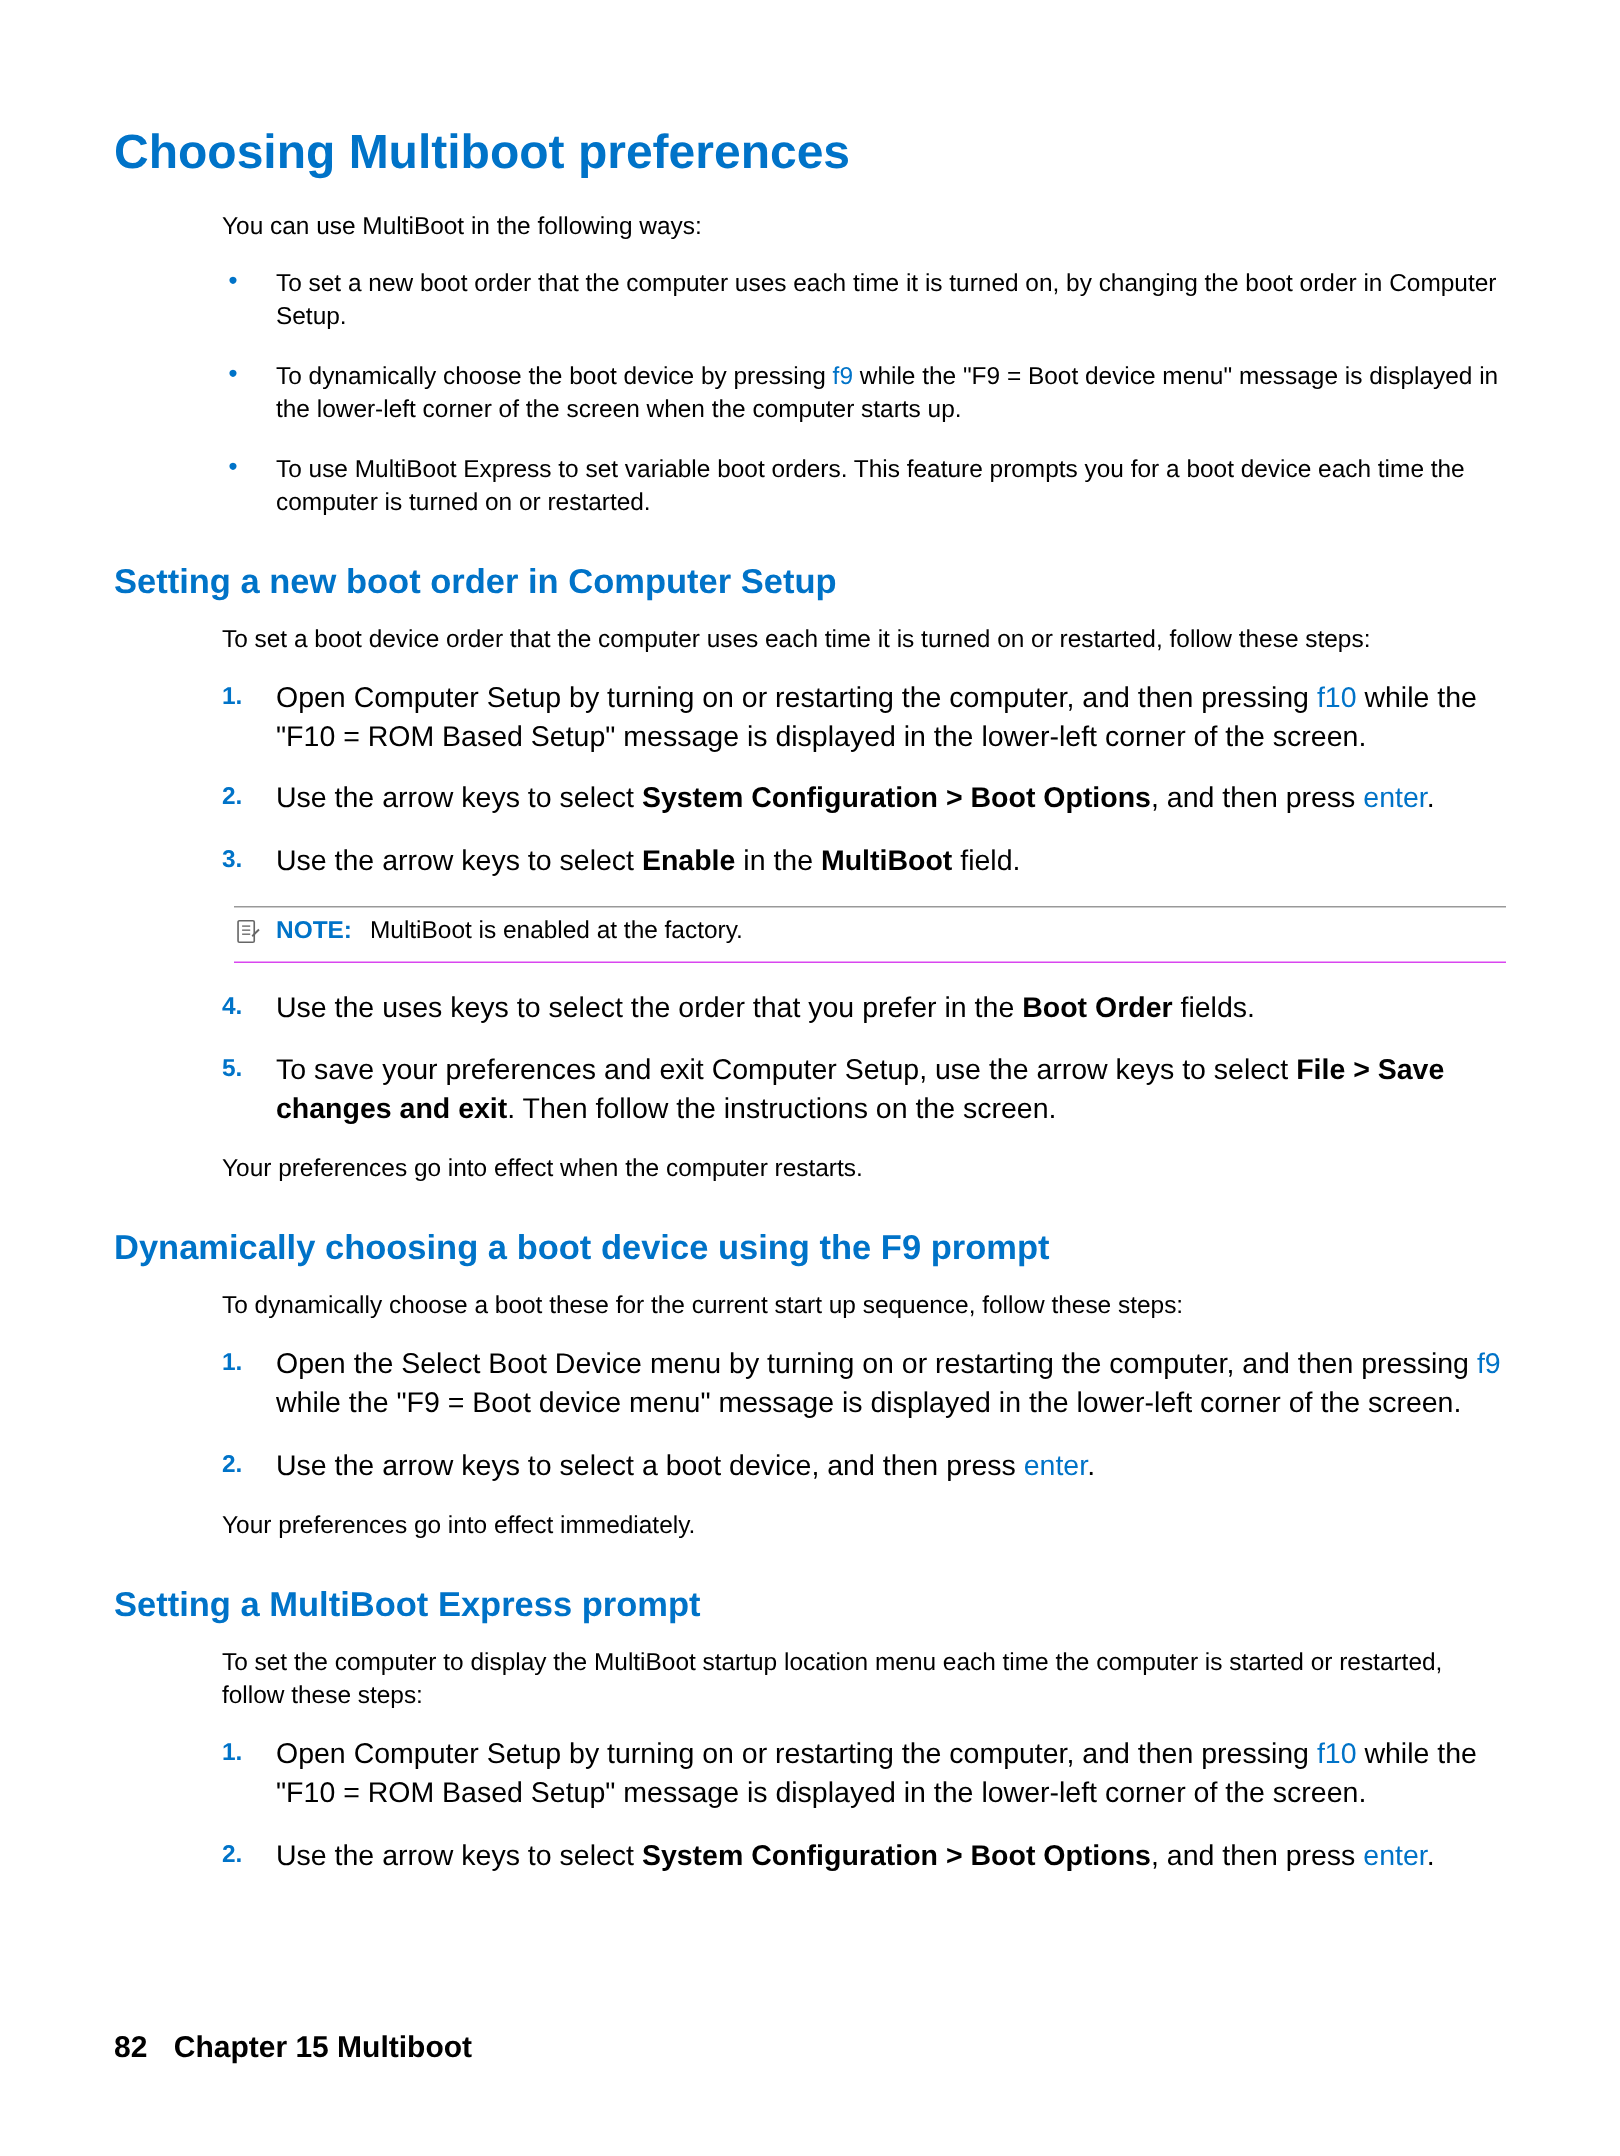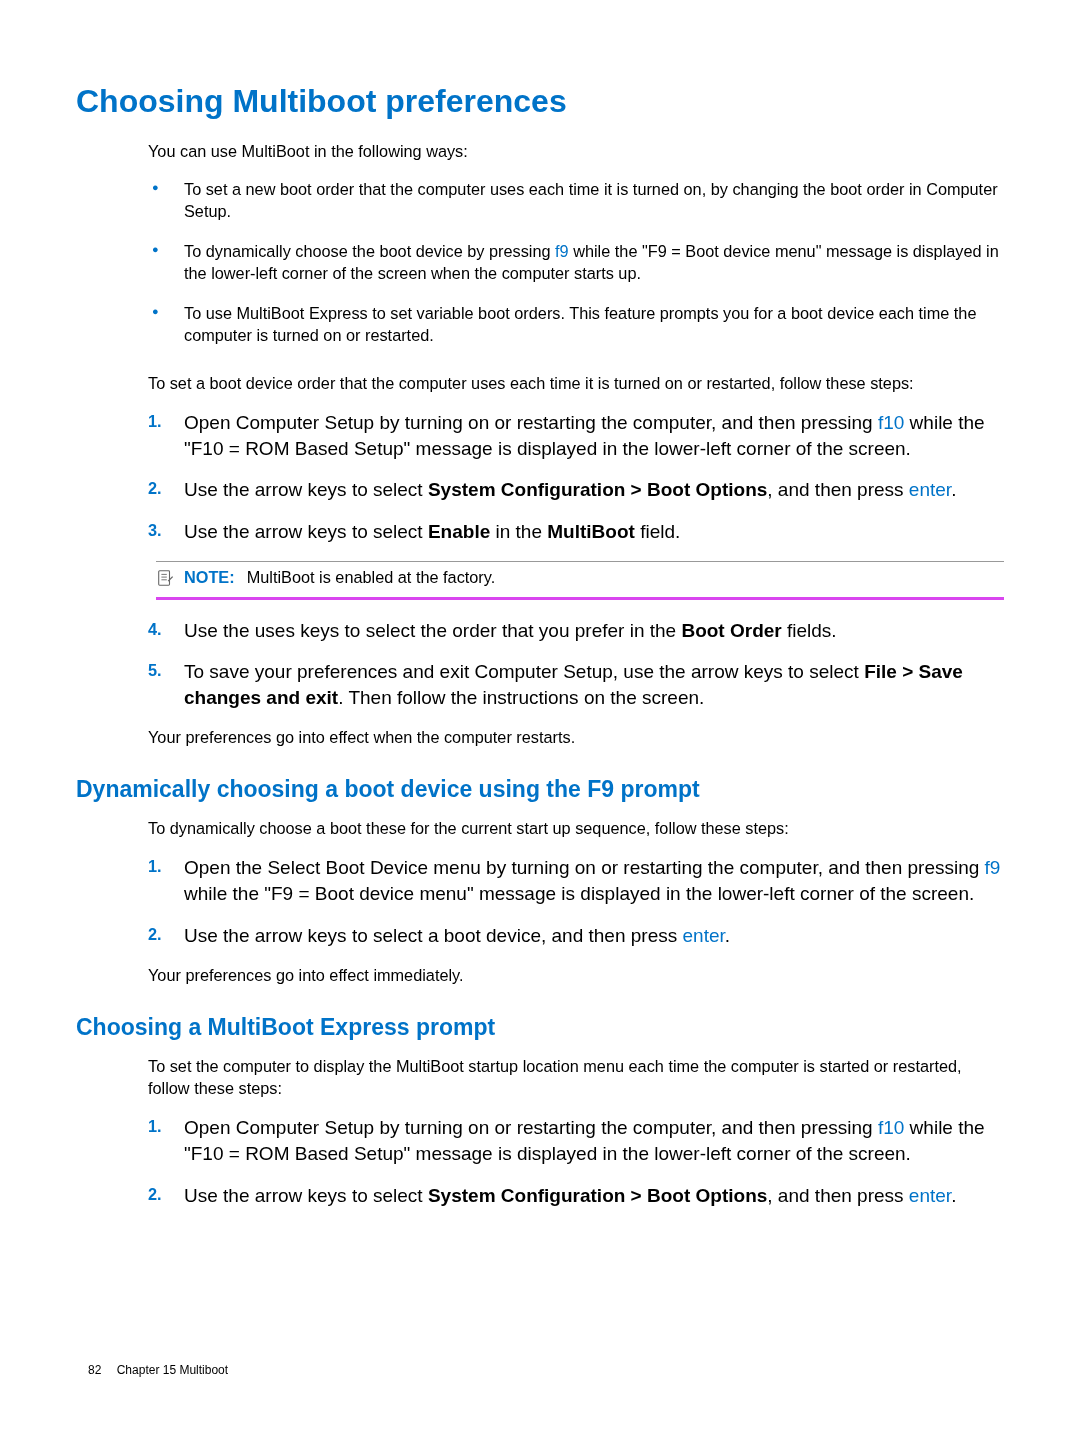--- a/index.html
+++ b/index.html
@@ -82,42 +82,43 @@
     }
     .key-blue {
       color: #0073c8;
     }
     .bold {
       font-weight: bold;
     }
     .note-box {
       margin: 4px 0 18px 8px;
       border-top: 1px solid #999;
-      border-bottom: 3px solid #d946ef;
+      border-bottom: 1px solid #d946ef;
       padding: 6px 0 6px 0;
       display: flex;
       align-items: flex-start;
       font-size: 16.3px;
     }
     .note-icon {
       width: 20px;
       flex-shrink: 0;
       margin-right: 8px;
       margin-top: 1px;
     }
     .note-label {
       color: #0073c8;
       font-weight: bold;
       margin-right: 12px;
     }
     .footer {
       position: absolute;
       bottom: 60px;
-      left: 88px;
-      font-size: 12px;
+      left: 76px;
+      font-size: 20px;
+      font-weight: bold;
     }
     .footer-page {
       margin-right: 12px;
     }
   </style>
 </head>
 <body>
 
 <div class="page">
   <h1 class="main-title">Choosing Multiboot preferences</h1>
@@ -131,20 +132,21 @@
       </li>
       <li>
         <span>To dynamically choose the boot device by pressing </span><span class="key-blue">f9</span><span> while the "F9 = Boot device menu" message is displayed in the lower-left corner of the screen when the computer starts up.</span>
       </li>
       <li>
         <span>To use MultiBoot Express to set variable boot orders. This feature prompts you for a boot device each time the computer is turned on or restarted.</span>
       </li>
     </ul>
   </div>
 
+  <h2 class="sub-title">Setting a new boot order in Computer Setup</h2>
   <div class="body-content">
     <p class="intro">To set a boot device order that the computer uses each time it is turned on or restarted, follow these steps:</p>
     <ol class="num-list">
       <li>
         <span>Open Computer Setup by turning on or restarting the computer, and then pressing </span><span class="key-blue">f10</span><span> while the "F10 = ROM Based Setup" message is displayed in the lower-left corner of the screen.</span>
       </li>
       <li>
         <span>Use the arrow keys to select </span><span class="bold">System Configuration &gt; Boot Options</span><span>, and then press </span><span class="key-blue">enter</span><span>.</span>
       </li>
       <li>
@@ -186,21 +188,21 @@
       <li>
         <span>Open the Select Boot Device menu by turning on or restarting the computer, and then pressing </span><span class="key-blue">f9</span><span> while the "F9 = Boot device menu" message is displayed in the lower-left corner of the screen.</span>
       </li>
       <li>
         <span>Use the arrow keys to select a boot device, and then press </span><span class="key-blue">enter</span><span>.</span>
       </li>
     </ol>
     <p class="intro">Your preferences go into effect immediately.</p>
   </div>
 
-  <h2 class="sub-title">Choosing a MultiBoot Express prompt</h2>
+  <h2 class="sub-title">Setting a MultiBoot Express prompt</h2>
   <div class="body-content">
     <p class="intro">To set the computer to display the MultiBoot startup location menu each time the computer is started or restarted, follow these steps:</p>
     <ol class="num-list">
       <li>
         <span>Open Computer Setup by turning on or restarting the computer, and then pressing </span><span class="key-blue">f10</span><span> while the "F10 = ROM Based Setup" message is displayed in the lower-left corner of the screen.</span>
       </li>
       <li>
         <span>Use the arrow keys to select </span><span class="bold">System Configuration &gt; Boot Options</span><span>, and then press </span><span class="key-blue">enter</span><span>.</span>
       </li>
     </ol>

